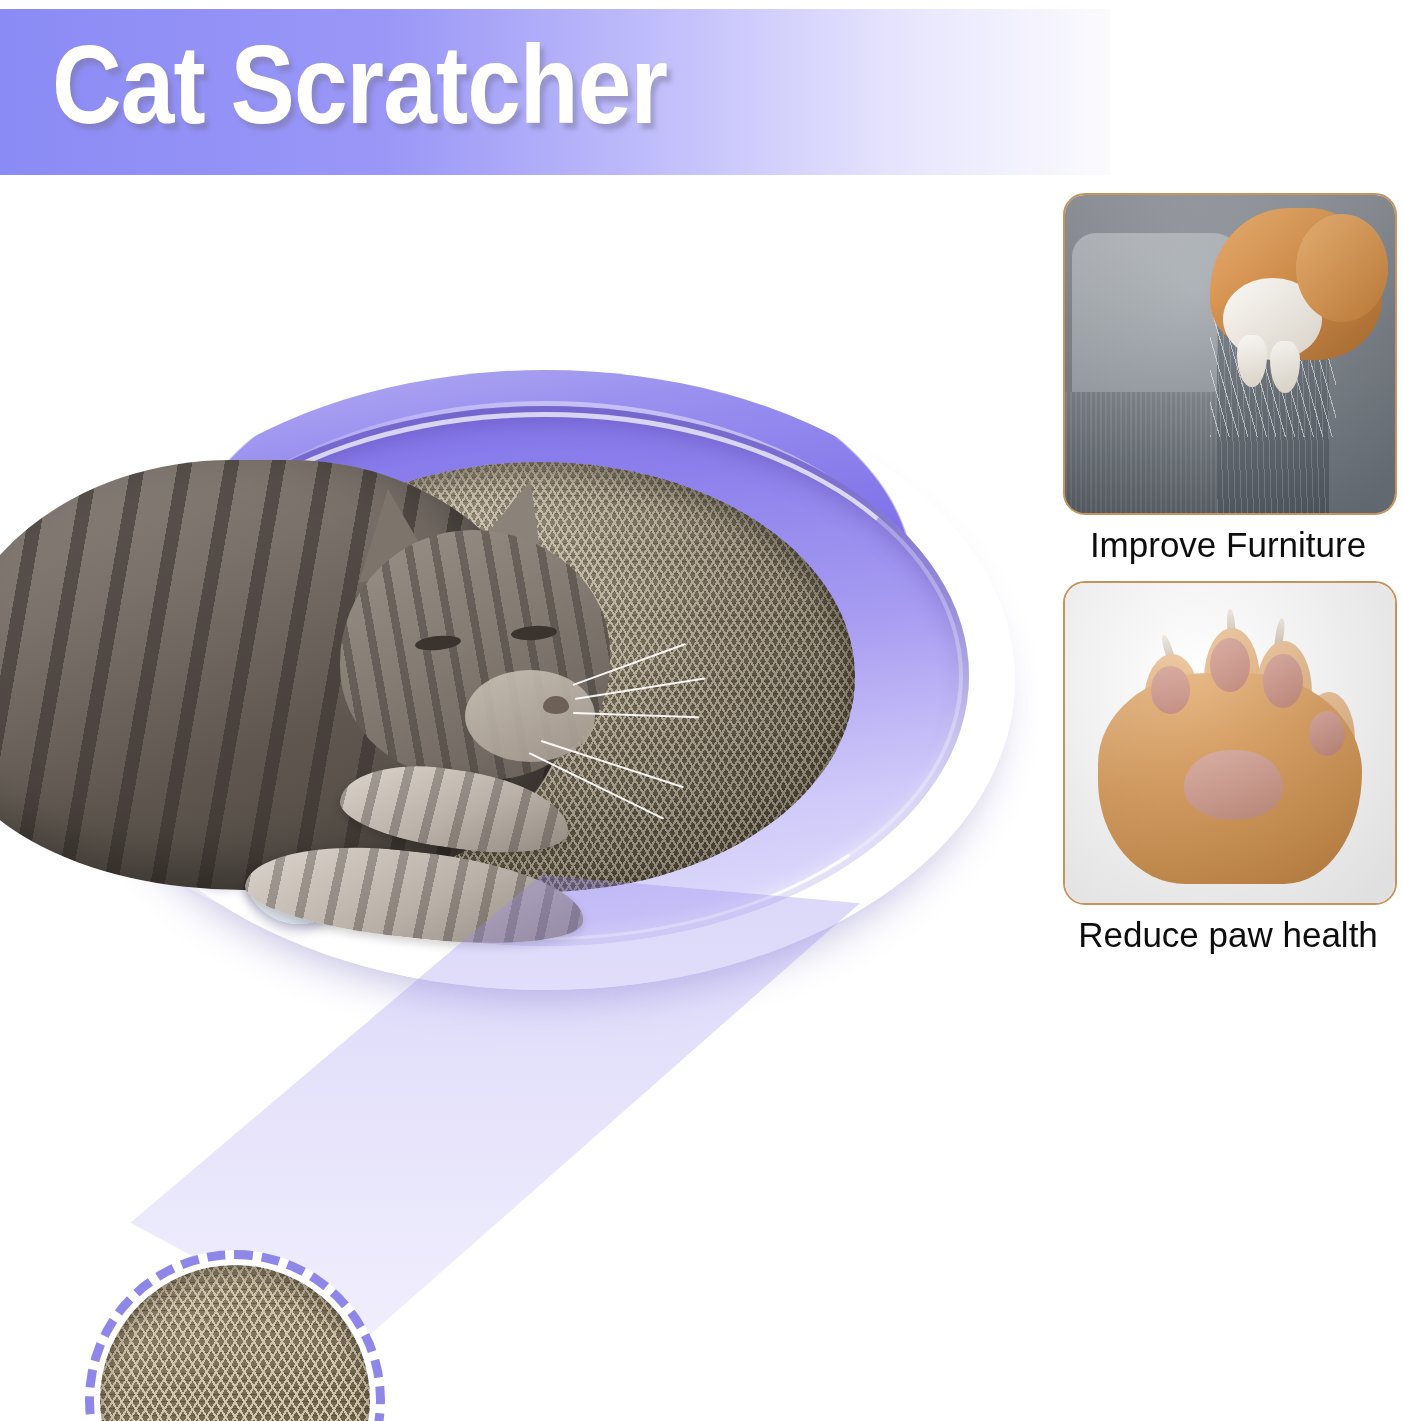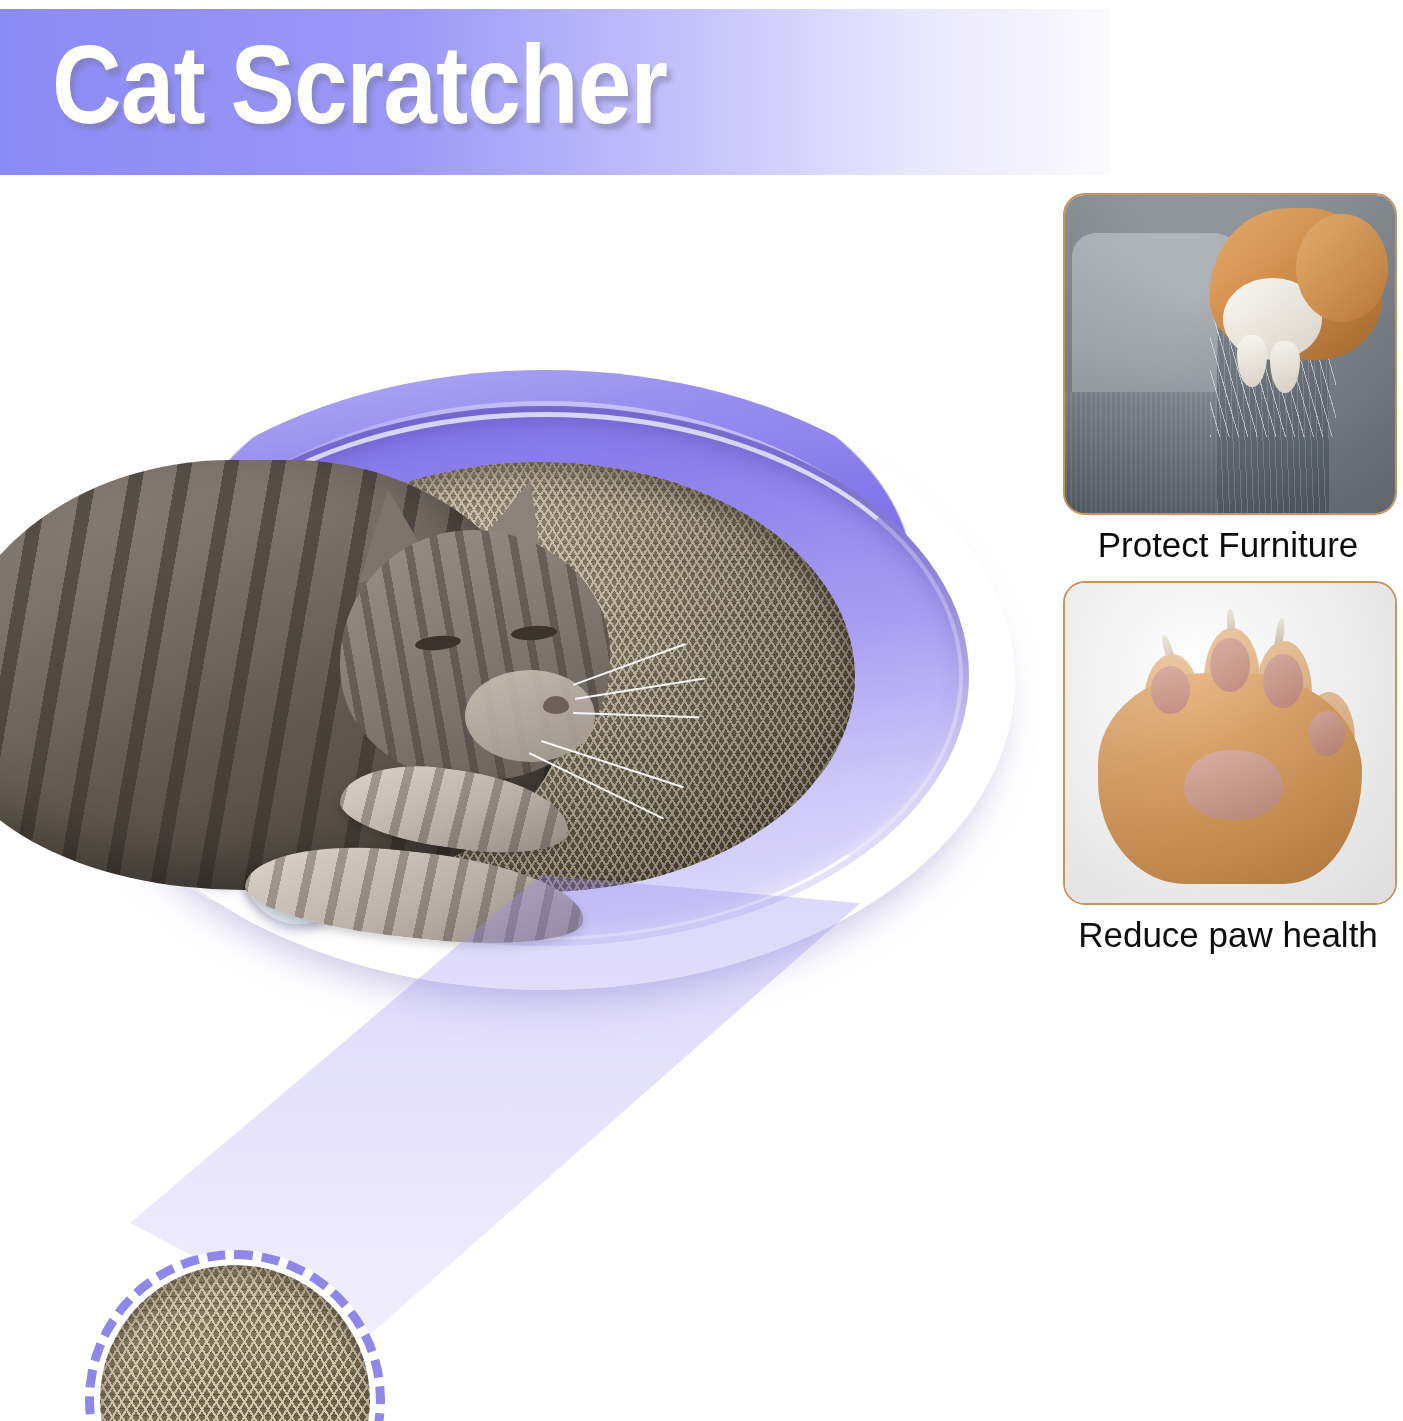--- a/index.html
+++ b/index.html
@@ -252,21 +252,21 @@
         <div class="arm"></div>
         <div class="shred"></div>
         <div class="ocat"></div>
         <div class="ochest"></div>
         <div class="ohead"></div>
         <div class="opaw opaw-a"></div>
         <div class="opaw opaw-b"></div>
         <div class="photo-soft"></div>
       </div>
     </div>
-    <div class="caption">Protect Furniture</div>
+    <div class="caption">Improve Furniture</div>
   </div>
 
   <div class="feature f3">
     <div class="frame">
       <div class="p3">
         <div class="claw" style="left:30%;top:16%;transform:rotate(-18deg);"></div>
         <div class="claw" style="left:49%;top:8%;transform:rotate(-4deg);"></div>
         <div class="claw" style="left:64%;top:11%;transform:rotate(8deg);"></div>
         <div class="toe" style="left:24%;top:22%;width:17%;height:26%;"></div>
         <div class="toe" style="left:42%;top:14%;width:17%;height:28%;"></div>

